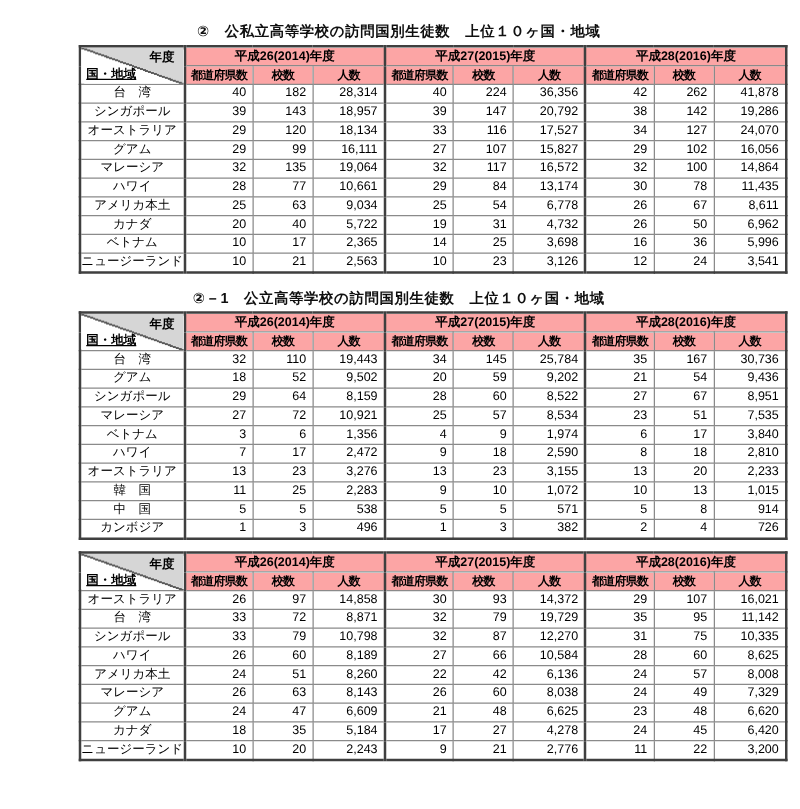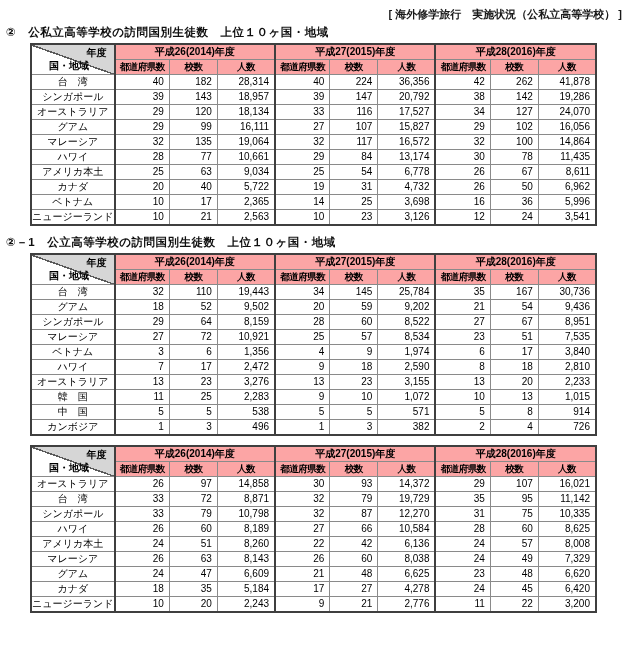--- a/index.html
+++ b/index.html
@@ -30,24 +30,24 @@
     text-align: right; padding-right: 10px;
     font-weight: bold; font-size: 11px; color: #1a1a1a;
     height: 16px; line-height: 16px;
   }
 
   
   .tbl-section { margin-top: 9px; }
   .tbl-section.first { margin-top: 3px; }
   .tbl-title {
     font-size: 11.5px; font-weight: bold; color: #0f0f0f;
-    margin: 0 0 3px 0; letter-spacing: 0.5px;
+    margin: 12px 0 3px 0; letter-spacing: 0.5px; text-align: center;
   }
   table {
-    width: 567px; margin-left: 24px;
+    width: 567px; margin-left: 57px;
     border-collapse: collapse; table-layout: fixed;
     border: 2px solid #3f3f3f;
   }
   th, td {
     border: 1px solid #8a8a8a;
     padding: 0; overflow: hidden; white-space: nowrap;
   }
   .thick-l { border-left-width: 2px; border-left-color: #3f3f3f; }
   thead th {
     background: #fca5a5; color: #000;
@@ -62,28 +62,27 @@
   
   th.corner {
     position: relative;
     background: linear-gradient(to top right,
       #ffffff calc(50% - 1px),
       #5a5a5a calc(50% - 1px),
       #5a5a5a calc(50% + 0.5px),
       #d6d6d6 calc(50% + 0.5px));
   }
   .c-year   { position: absolute; top: 1px; right: 7px; font-size: 10px; font-weight: bold; }
-  .c-country{ position: absolute; bottom: 1px; left: 17px; font-size: 10px; font-weight: bold; }
+  .c-country{ position: absolute; bottom: 1px; left: 4px; font-size: 10px; font-weight: bold; text-decoration: underline; }
 </style>
 </head>
 <body>
 
 <div class="page">
 
-  <div class="doc-caption">[ 海外修学旅行　実施状況（公私立高等学校） ]</div>
 
   <section class="tbl-section first">
     <h2 class="tbl-title">②　公私立高等学校の訪問国別生徒数　上位１０ヶ国・地域</h2>
     <table>
       <colgroup>
         <col style="width:14.8%">
         <col style="width:9.7%">
           <col style="width:8.5%">
           <col style="width:10.2%">
         <col style="width:9.7%">

